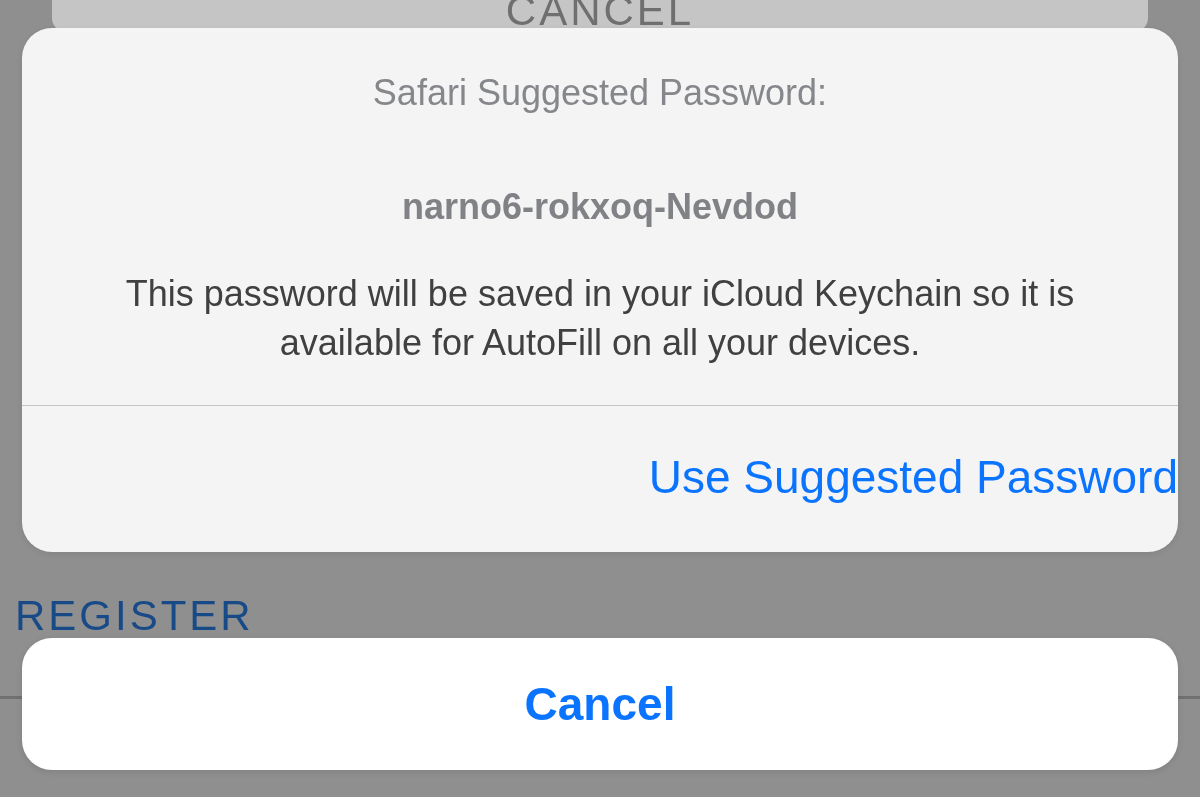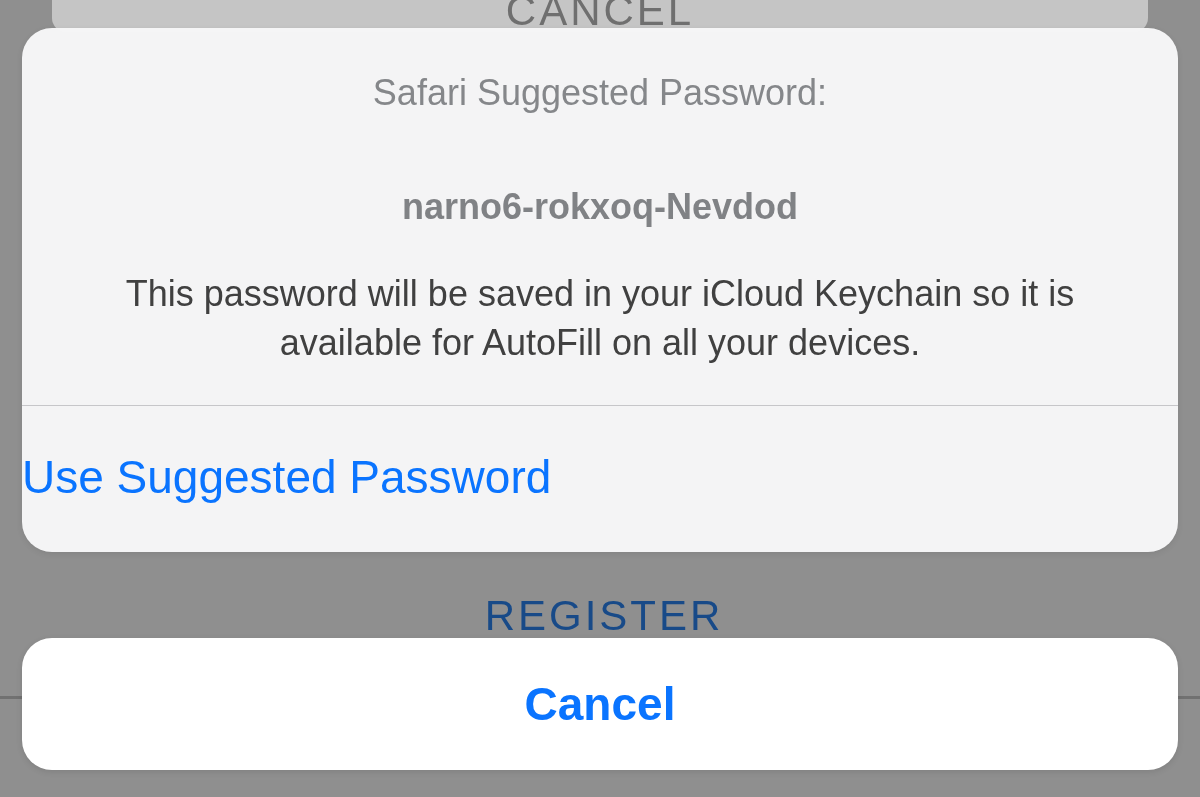--- a/index.html
+++ b/index.html
@@ -24,23 +24,22 @@
       line-height: 34px;
       font-size: 42px;
       font-weight: 400;
       letter-spacing: 3px;
       color: #6f6f6f;
       overflow: hidden;
     }
     .bg-register {
       position: absolute;
       top: 592px;
-      left: 8px;
+      left: 15px;
       right: 0;
-      text-align: center;
       font-size: 42px;
       font-weight: 400;
       letter-spacing: 3px;
       color: #184a88;
     }
     .bg-divider {
       position: absolute;
       top: 696px;
       left: 0;
       right: 0;
@@ -80,21 +79,21 @@
       font-weight: 400;
       color: #404040;
       line-height: 1.35;
       padding: 0 8px;
     }
     .sheet-sep {
       height: 1px;
       background: #c6c6c9;
     }
     .sheet-action {
-      text-align: left;
+      text-align: right;
       font-size: 46px;
       font-weight: 400;
       color: #0a74ff;
       padding: 44px 0 48px 0;
       cursor: pointer;
     }
     
     .cancel {
       position: absolute;
       left: 22px;

